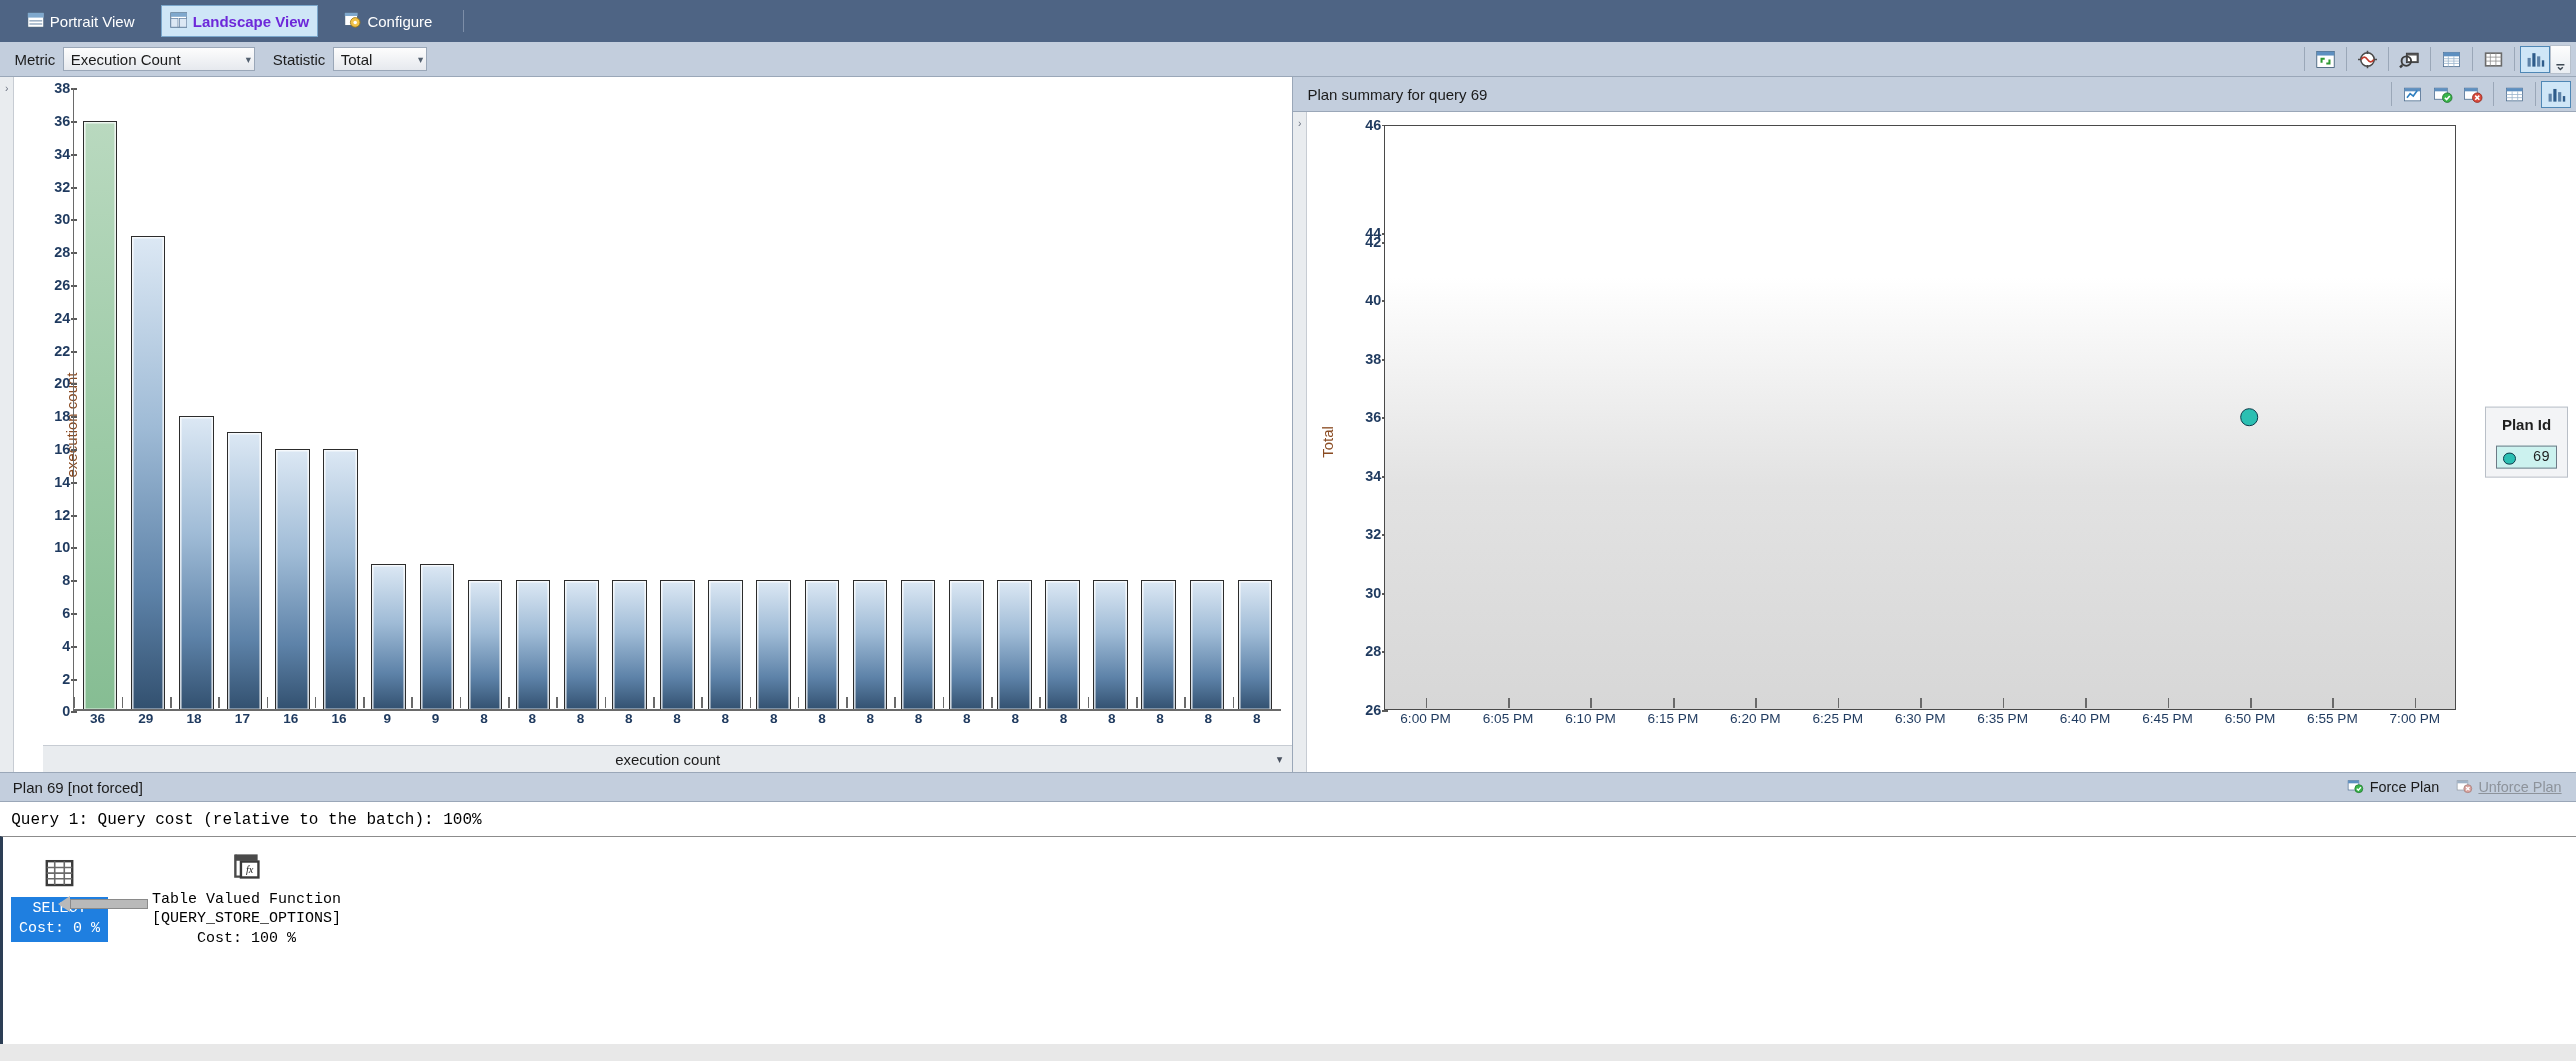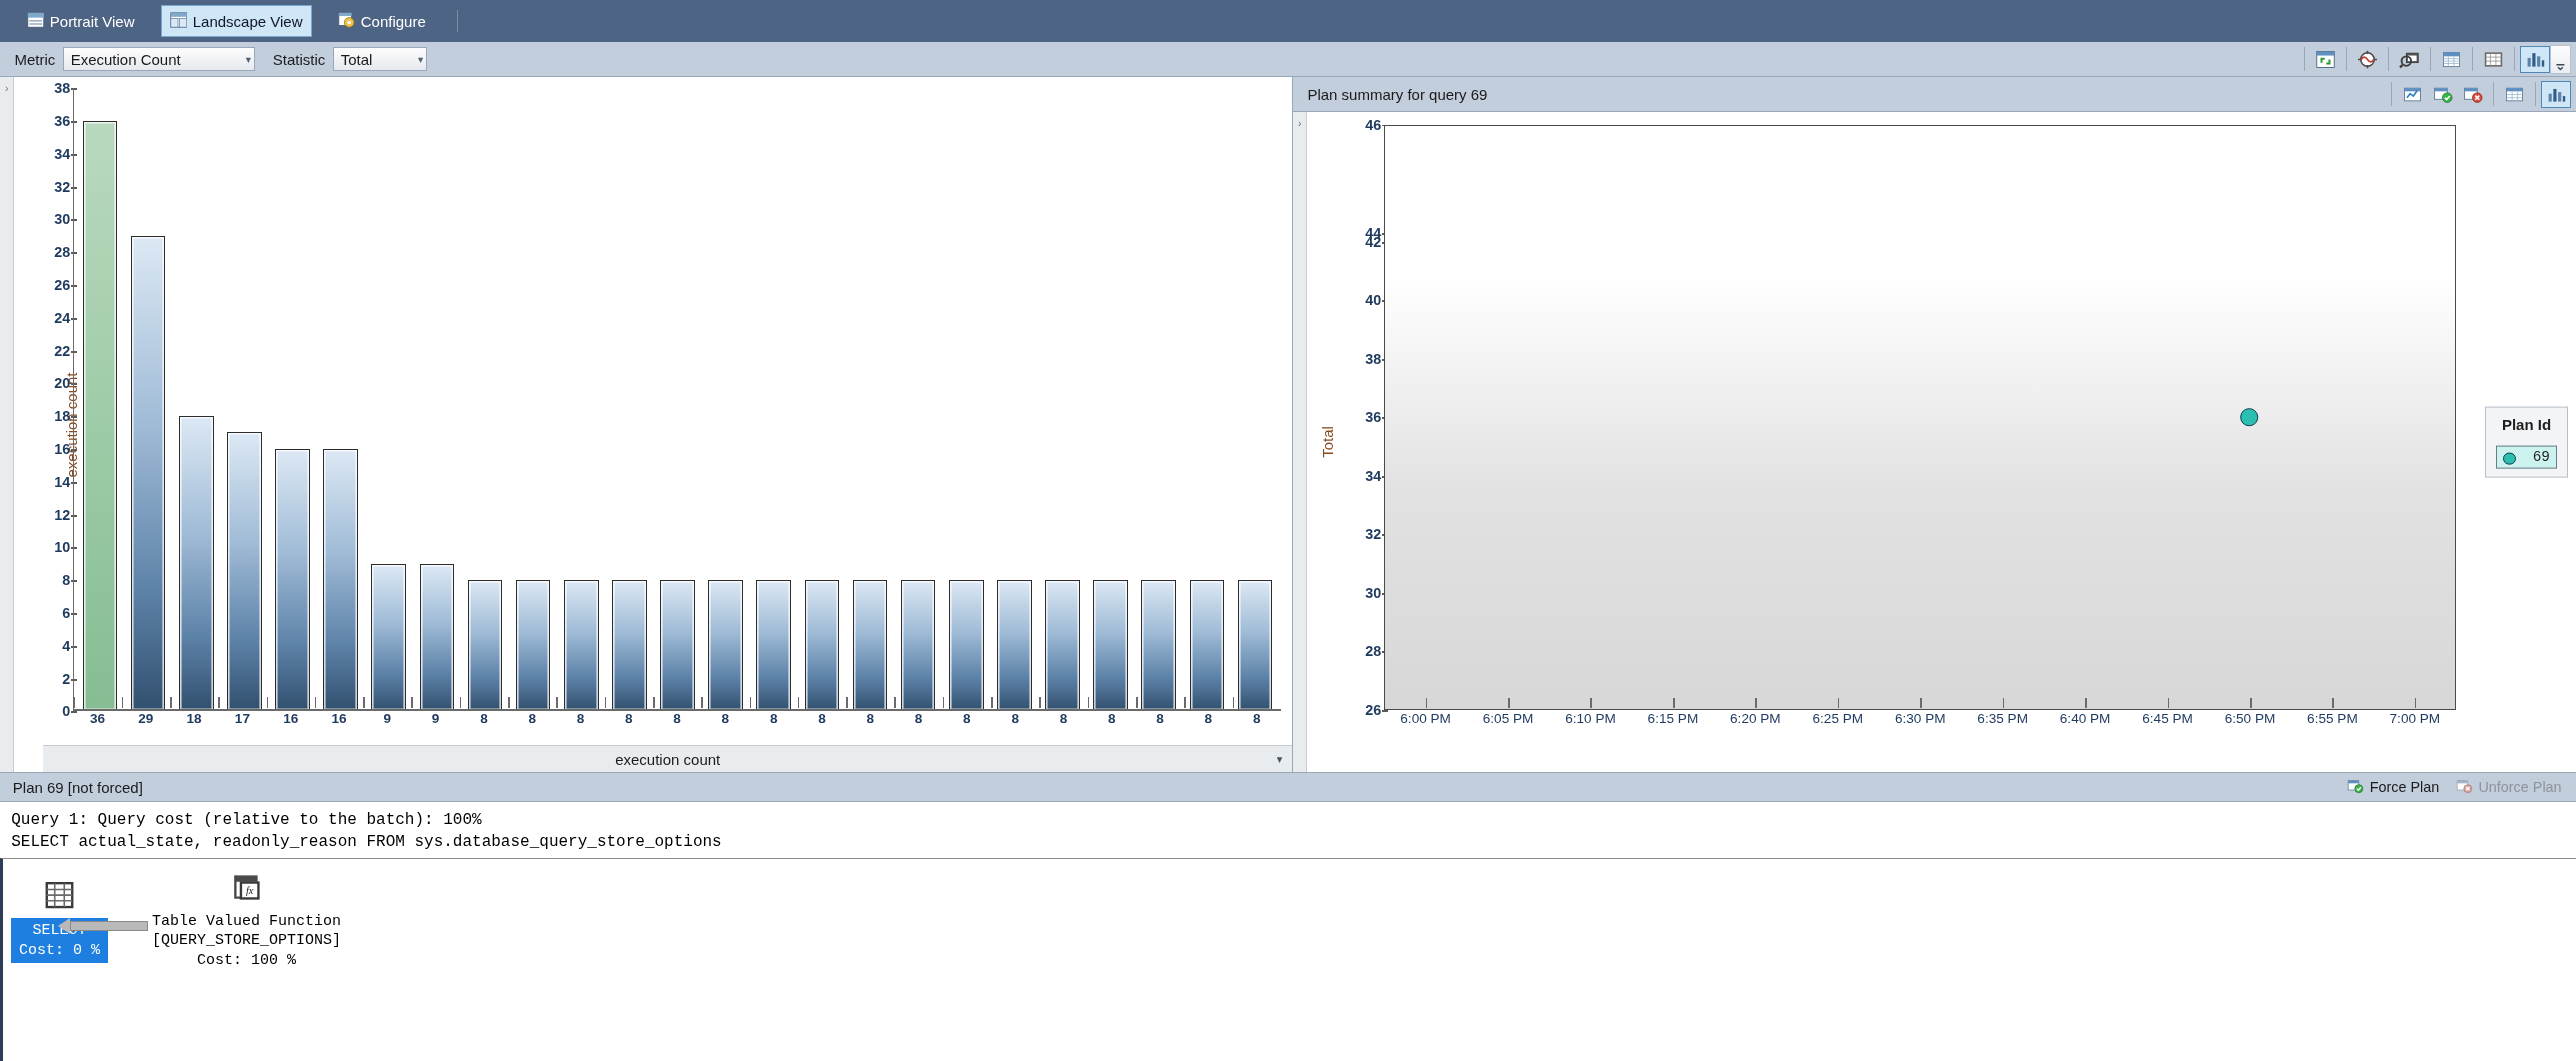--- a/index.html
+++ b/index.html
@@ -34,21 +34,21 @@
     height: 42px; background: #4e6484; color: #ffffff;
     display: flex; align-items: center; padding-left: 17.6px;
     font-size: 18.4px; justify-content: space-between;
   }
   .titlebar .viewbtns { display: flex; align-items: center; padding-right: 11.2px; gap: 17px; }
   .vbtn {
     display: flex; align-items: center; gap: 5.6px;
     height: 32px; padding: 0 8px; font-size: 15px; color: #ffffff;
     border: 0.8px solid transparent; cursor: default;
   }
-  .vbtn.sel { background: #cfe6f7; color: #0f172a; border: 0.8px solid #7ba7cc; }
+  .vbtn.sel { background: #cfe6f7; color: #6d28d9; border: 0.8px solid #7ba7cc; font-weight: bold; }
   .vsep { width: 0.8px; height: 22.4px; background: #7d8ea8; margin: 0 4.8px; }
 
   
   .toolbar {
     height: 35px; background: #c3cedd;
     border-bottom: 0.8px solid #9aa7b8;
     display: flex; align-items: center; padding-left: 14.4px;
     font-size: 15px; color: #1b1b1b;
   }
   .tb-label { margin-right: 8px; }
@@ -149,21 +149,21 @@
 
   
   .planbar {
     height: 30px; background: #c3cedd; border-top: 0.8px solid #9aa7b8; border-bottom: 0.8px solid #9aa7b8;
     display: flex; align-items: center; padding-left: 12.8px; font-size: 15px; color: #1b1b1b;
     justify-content: space-between;
   }
   .planbtns { display: flex; align-items: center; gap: 3.2px; padding-right: 8px; }
   .pbtn { display: flex; align-items: center; gap: 5.6px; font-size: 14.4px; color: #1b1b1b;
           padding: 1.6px 6.4px; cursor: default; }
-  .pbtn.dim { color: #8d939b; }
+  .pbtn.dim { color: #8d939b; text-decoration: underline; }
 
   
   .qtext {
     padding: 8px 11.2px 4.8px 11.2px; font-family: "Liberation Mono", monospace;
     font-size: 16px; color: #000000; line-height: 1.35; background: #ffffff;
   }
   .planarea { position: relative; height: 208px; background: #ffffff;
               border-top: 0.8px solid #8c8c8c; border-left: 3.2px solid #2c3e55; }
   .node { position: absolute; text-align: center; }
   .node-icon { width: 37px; height: 35px; margin: 0 auto 3.2px auto; }
@@ -560,21 +560,20 @@
               <path d="M16.4 13.4 l5.2 5.2 M21.6 13.4 l-5.2 5.2" stroke="#fff" stroke-width="2"></path>
             </svg>
         </span>
         <span>Unforce Plan</span>
       </div>
     </div>
   </div>
 
   <div class="qtext">
     <div>Query 1: Query cost (relative to the batch): 100%</div>
-    <div>SELECT actual_state, readonly_reason FROM sys.database_query_store_options</div>
   </div>
 
   <div class="planarea">
     <div class="node" style="left:8px; top:21px;">
       <div class="node-icon">
         <svg width="37" height="35" viewBox="0 0 46 44">
             <rect x="7" y="4" width="32" height="30" fill="#fff" stroke="#3a3a3a" stroke-width="3"></rect>
             <g stroke="#6a6a6a" stroke-width="2">
               <path d="M7 12 h32 M7 19 h32 M7 26 h32 M17 4 v30 M29 4 v30"></path>
             </g>

